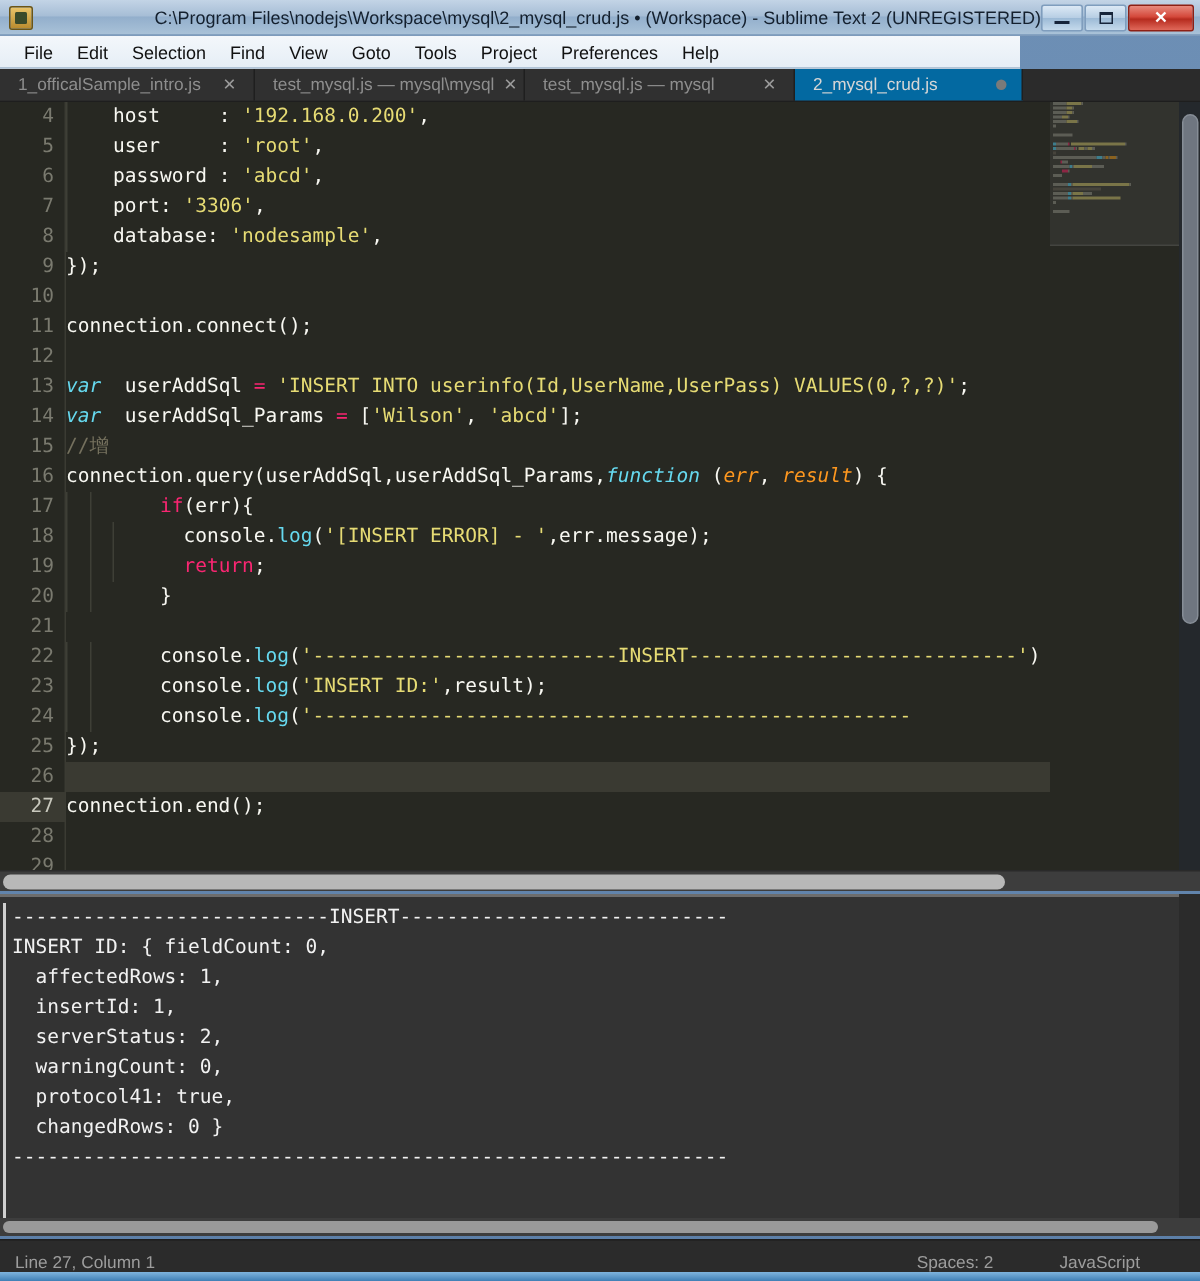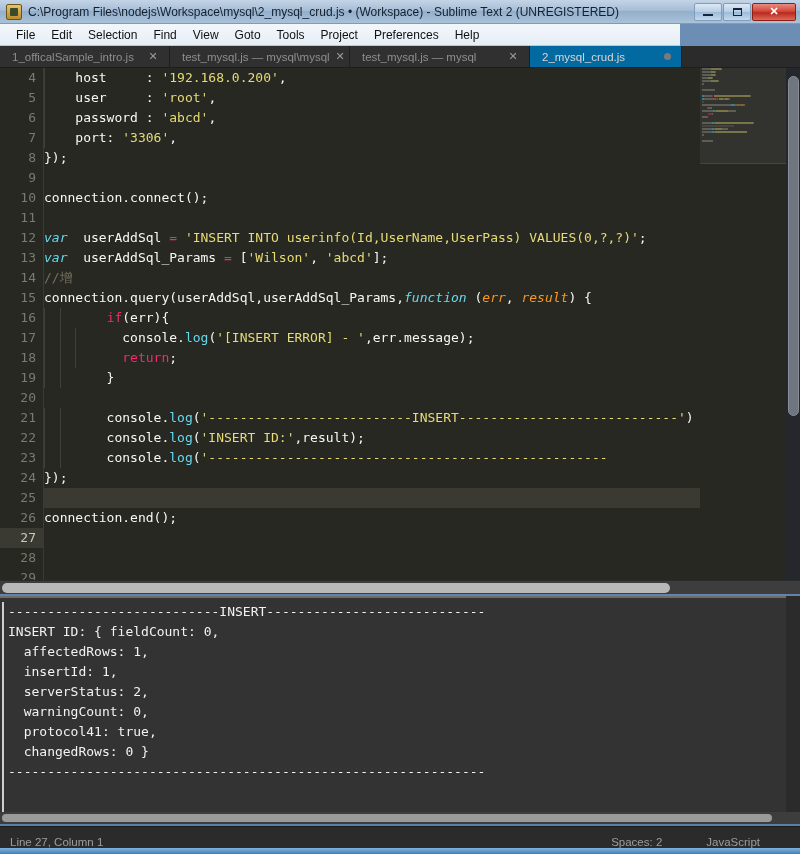--- a/index.html
+++ b/index.html
@@ -13,21 +13,21 @@
     position: relative; width: 800px; height: 854px;
     background: linear-gradient(#6d8fb5, #5c7fa8);
     padding: 0;
   }
 
   
   .titlebar {
     position: absolute; left: 0; top: 0; width: 800px; height: 24px;
     background: linear-gradient(180deg, #c3d4e6 0%, #a7bed6 45%, #93afcc 50%, #a9c2d8 100%);
     border-bottom: 1px solid #7e9bbb;
-    display: flex; align-items: center;
+    display: flex; align-items: center; text-align: right;
   }
   .tb-icon {
     width: 16px; height: 16px; margin-left: 6px; margin-right: 6px;
     background: linear-gradient(#e9c46a, #b98b2e);
     border: 1px solid #6b5516; border-radius: 2px;
     position: relative; flex: none;
   }
   .tb-icon::after {
     content: ""; position: absolute; left: 3px; top: 3px; right: 3px; bottom: 3px;
     background: #3a4a2a; border-radius: 1px;
@@ -287,20 +287,21 @@
         <div class="ln cur">27</div>
         <div class="ln">28</div>
         <div class="ln">29</div>
       </div>
     <div class="gut-edge"></div>
     <div class="codearea" id="codearea">
         <div class="cl"><span class="ig" style="left: 0px;"></span><span class="pl">    host     </span><span class="pl">: </span><span class="str">'192.168.0.200'</span><span class="pl">,</span></div>
         <div class="cl"><span class="ig" style="left: 0px;"></span><span class="pl">    user     </span><span class="pl">: </span><span class="str">'root'</span><span class="pl">,</span></div>
         <div class="cl"><span class="ig" style="left: 0px;"></span><span class="pl">    password </span><span class="pl">: </span><span class="str">'abcd'</span><span class="pl">,</span></div>
         <div class="cl"><span class="ig" style="left: 0px;"></span><span class="pl">    port: </span><span class="str">'3306'</span><span class="pl">,</span></div>
+        <div class="cl"><span class="ig" style="left: 0px;"></span><span class="pl">    database: </span><span class="str">'nodesample'</span><span class="pl">,</span></div>
         <div class="cl"><span class="pl">});</span></div>
         <div class="cl">&nbsp;</div>
         <div class="cl"><span class="pl">connection.connect();</span></div>
         <div class="cl">&nbsp;</div>
         <div class="cl"><span class="kw">var</span><span class="pl">  userAddSql </span><span class="op">=</span><span class="pl"> </span><span class="str">'INSERT INTO userinfo(Id,UserName,UserPass) VALUES(0,?,?)'</span><span class="pl">;</span></div>
         <div class="cl"><span class="kw">var</span><span class="pl">  userAddSql_Params </span><span class="op">=</span><span class="pl"> [</span><span class="str">'Wilson'</span><span class="pl">, </span><span class="str">'abcd'</span><span class="pl">];</span></div>
         <div class="cl"><span class="com">//增</span></div>
         <div class="cl"><span class="pl">connection.query(userAddSql,userAddSql_Params,</span><span class="kw">function</span><span class="pl"> (</span><span class="par">err</span><span class="pl">, </span><span class="par">result</span><span class="pl">) {</span></div>
         <div class="cl"><span class="ig" style="left: 0px;"></span><span class="ig" style="left: 15.64px;"></span><span class="pl">        </span><span class="kw2">if</span><span class="pl">(err){</span></div>
         <div class="cl"><span class="ig" style="left: 0px;"></span><span class="ig" style="left: 15.64px;"></span><span class="ig" style="left: 31.28px;"></span><span class="pl">          console.</span><span class="fn">log</span><span class="pl">(</span><span class="str">'[INSERT ERROR] - '</span><span class="pl">,err.message);</span></div>

